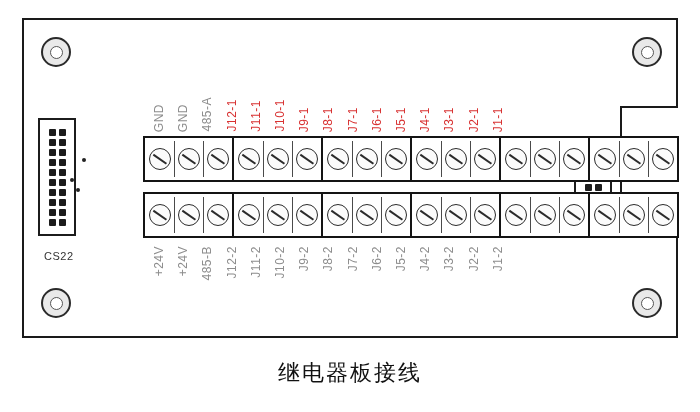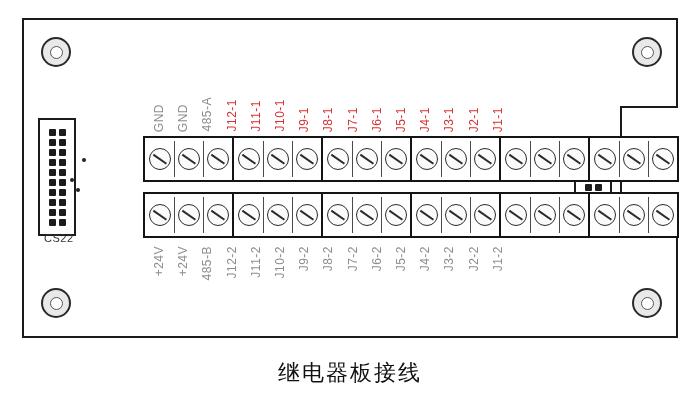--- a/index.html
+++ b/index.html
@@ -176,21 +176,21 @@
     grid-template-rows: repeat(3, 7px);
     grid-template-columns: repeat(2, 7px);
   }
   .conn-label {
     position: absolute;
     font-size: 11px;
     color: #333;
     letter-spacing: 0.5px;
     white-space: nowrap;
   }
-  #label-cs22 { left: 44px;  top: 232px; }
+  #label-cs22 { left: 44px;  top: 250px; }
   #label-cs21 { left: 580px; top: 208px; }
 
   .stray-dot {
     position: absolute;
     width: 4px;
     height: 4px;
     border-radius: 50%;
     background: #222;
   }
   #dot-a { left: 82px; top: 158px; }

